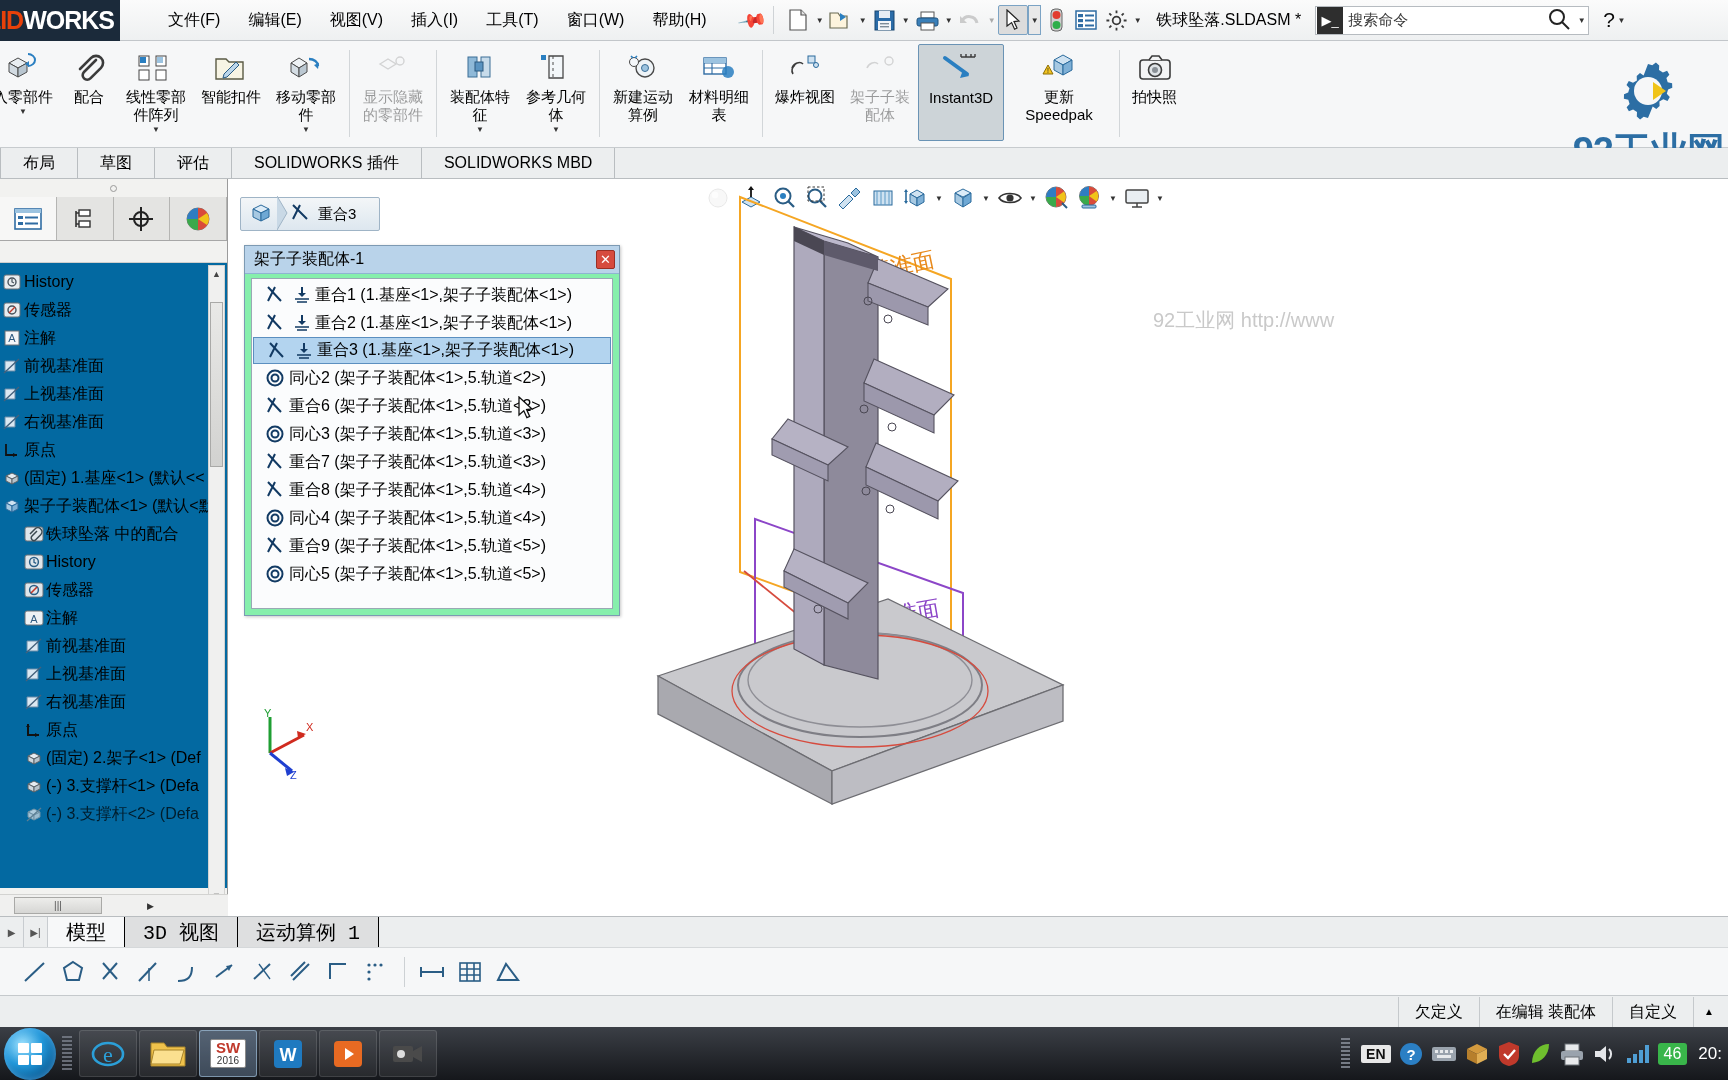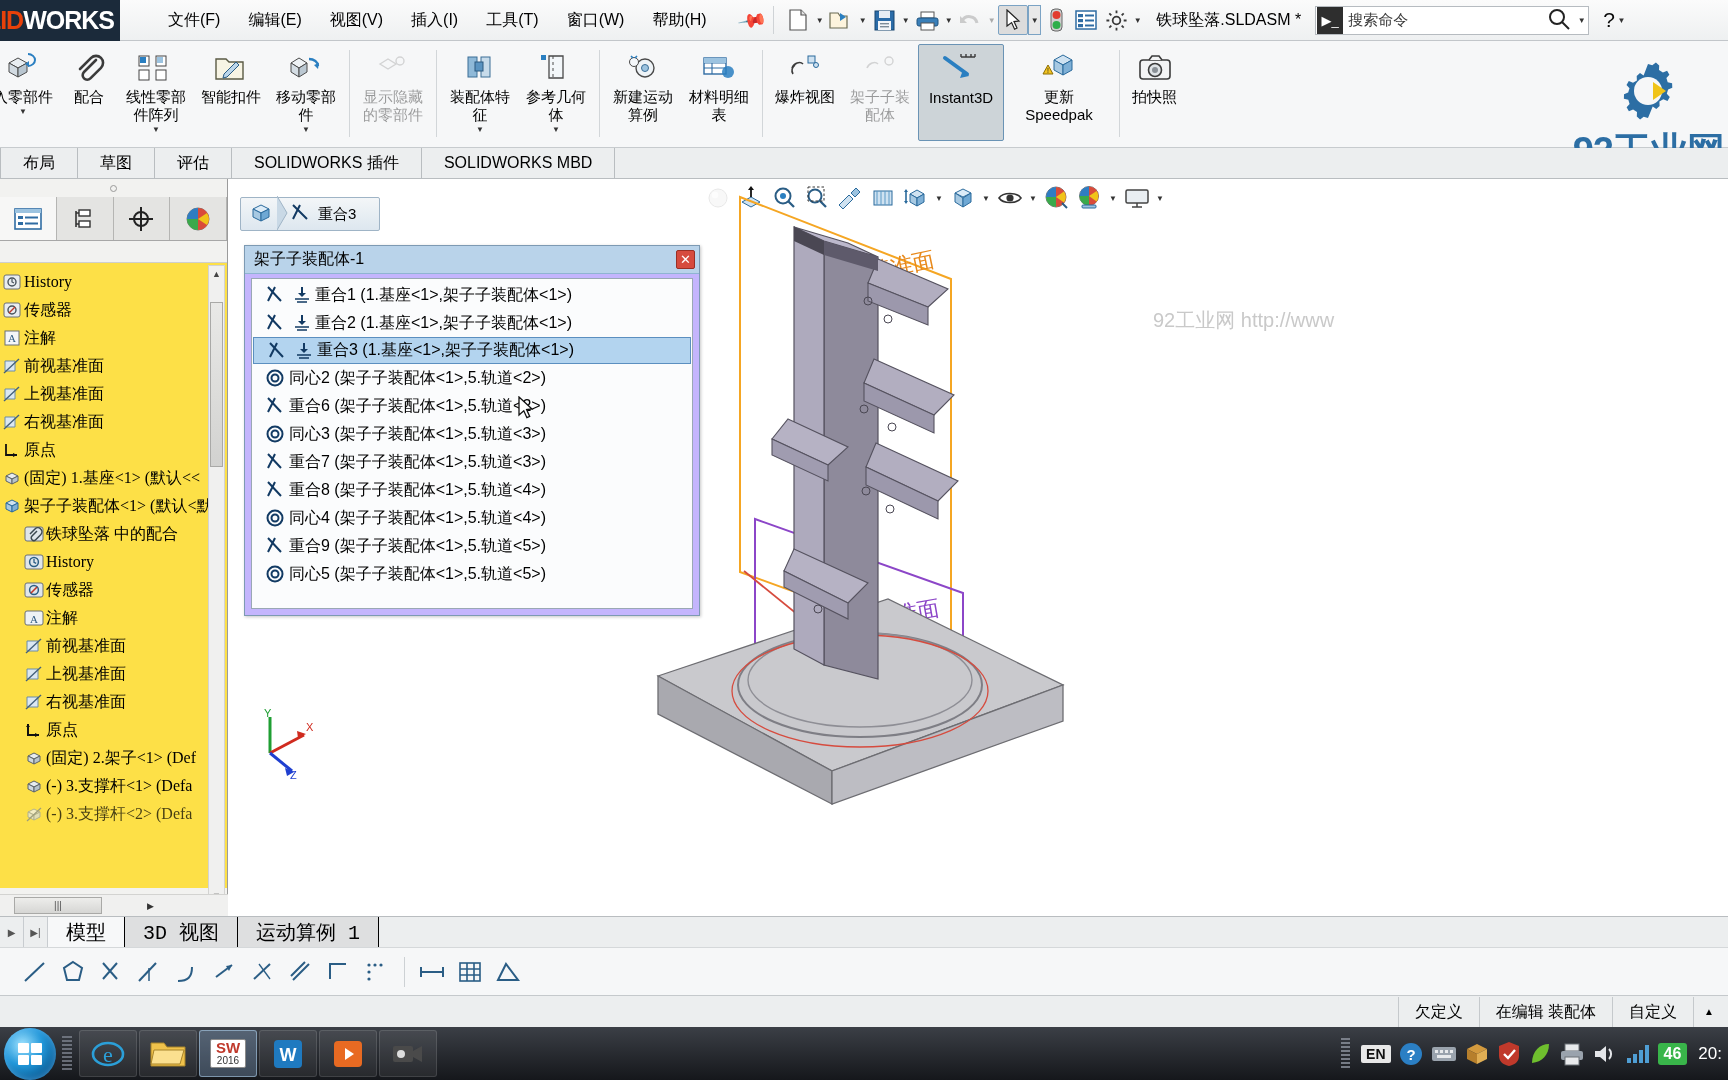--- a/index.html
+++ b/index.html
@@ -87,21 +87,21 @@
   }
   .lp-grip { height:18px; display:flex; align-items:center; justify-content:center; background:#f2f2f0; }
   .lp-grip .dot { width:7px;height:7px;border:1px solid #9a9a9a;border-radius:50%; }
   .lp-tabs { display:flex; height:44px; border-bottom:1px solid #a7a7a7; background:#e4e4e2; }
   .lp-tab { flex:1; display:flex; align-items:center; justify-content:center;
     border-right:1px solid #b5b5b3; cursor:default; }
   .lp-tab.sel { background:#f7f7f6; }
   .lp-sub { height:22px; background:#f2f2f0; border-bottom:1px solid #cfcfcd; }
   .tree {
     position:absolute; left:0; top:84px; right:0; bottom:28px;
-    background:#fde047; overflow:hidden; padding-top:5px;font-family:Liberation Serif, serif;
+    background:#0369a1; overflow:hidden; padding-top:5px;
   }
   .tnode {
     display:flex; align-items:center; height:28px; padding-left:2px;
     font-size:16px; white-space:nowrap; cursor:default;
   }
   .tnode .ico { width:24px; min-width:24px; display:flex; align-items:center; justify-content:center; }
   .tnode .txt { overflow:hidden; }
   .tree-scroll {
     position:absolute; right:2px; top:86px; width:17px; height:640px;
     background:#f0f0ef; border:1px solid #d3d3d1;
@@ -137,22 +137,22 @@
   .triad { position:absolute; left:26px; top:530px; width:68px; height:70px; }
 
   
   .breadcrumb {
     position:absolute; left:12px; top:18px; height:34px; width:140px;
     background:linear-gradient(#f3f6f8,#dde7ef); border:1px solid #9fb4c6;
     display:flex; align-items:center; border-radius:2px;
   }
   .breadcrumb .bt { font-size:15px; margin-left:7px; }
   .matedlg {
-    position:absolute; left:16px; top:66px; width:456px; height:371px;
-    background:#c4b5fd; border:1px solid #7d9ab3; box-shadow:1px 1px 3px rgba(0,0,0,.22);
+    position:absolute; left:16px; top:66px; width:376px; height:371px;
+    background:#86efac; border:1px solid #7d9ab3; box-shadow:1px 1px 3px rgba(0,0,0,.22);
   }
   .matedlg .hdr {
     height:28px; background:#b9d3ea; display:flex; align-items:center;
     padding:0 4px 0 9px; font-size:16px; border-bottom:1px solid #8fb4d2;
   }
   .matedlg .hdr .title { flex:1; }
   .closebtn {
     width:19px; height:19px; background:#d64b3e; color:#fff; font-size:13px; line-height:17px;
     text-align:center; border:1px solid #9a2f25; border-radius:2px; cursor:default;
   }
@@ -209,21 +209,21 @@
   .tbi {
     width:58px; height:47px; margin:0 1px; border-radius:3px;
     display:flex; align-items:center; justify-content:center;
     background:rgba(255,255,255,.07); border:1px solid rgba(255,255,255,.12);
   }
   .tbi.active { background:rgba(160,200,245,.28); border-color:rgba(190,225,255,.5); }
   .tray { margin-left:auto; display:flex; align-items:center; gap:7px; padding-right:6px;text-align:right; }
   .tray .ti { display:flex; align-items:center; justify-content:center; }
   .tray .en { background:#e8e8e8; color:#111; font-size:14px; font-weight:bold;
     padding:1px 5px; border-radius:2px; }
-  .tray .badge { background:#39b54a; color:#fff; font-size:16px; border-radius:3px; padding:2px 6px;font-weight:bold; }
+  .tray .badge { background:#39b54a; color:#fff; font-size:16px; border-radius:3px; padding:2px 6px; }
   .tray .clock { color:#fff; font-size:17px; padding-left:4px; }
   .tray-grip { width:9px; height:32px; background:
      repeating-linear-gradient(to bottom,#8b919c 0 2px,transparent 2px 4px); opacity:.8; margin-right:4px; }
 </style>
 </head>
 <body>
 
 <div id="app">
 
   <div class="titlebar">

